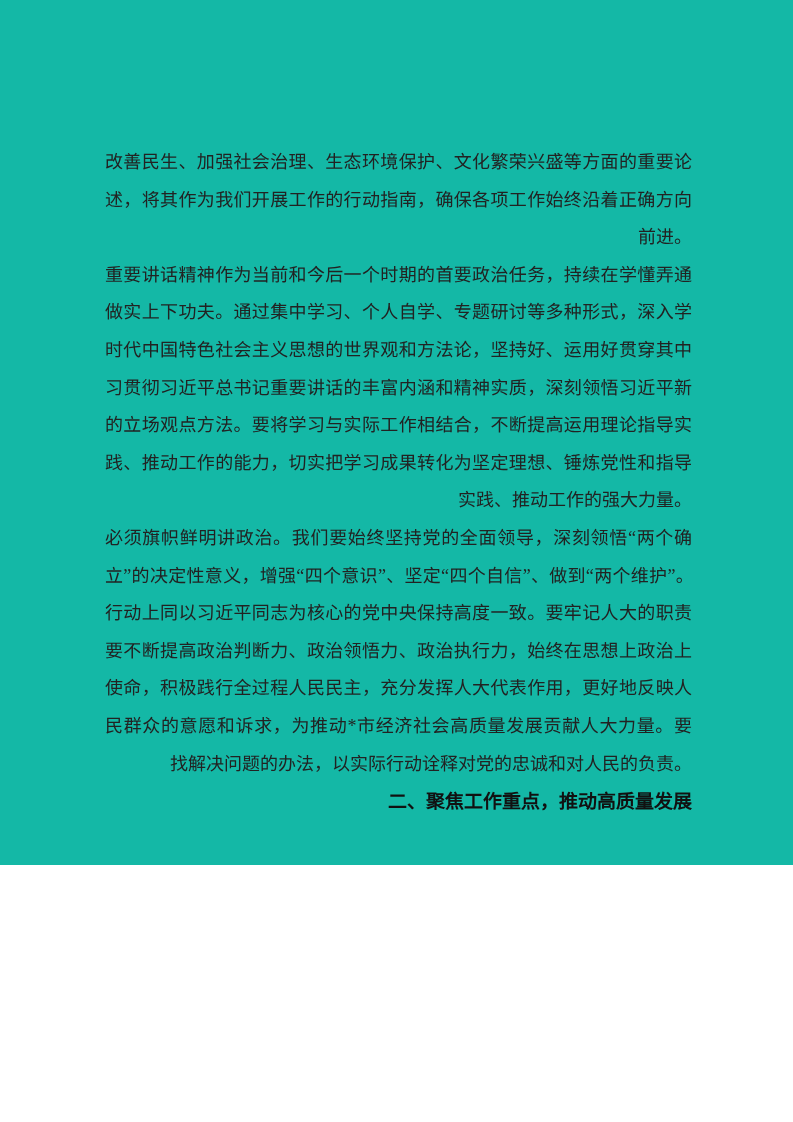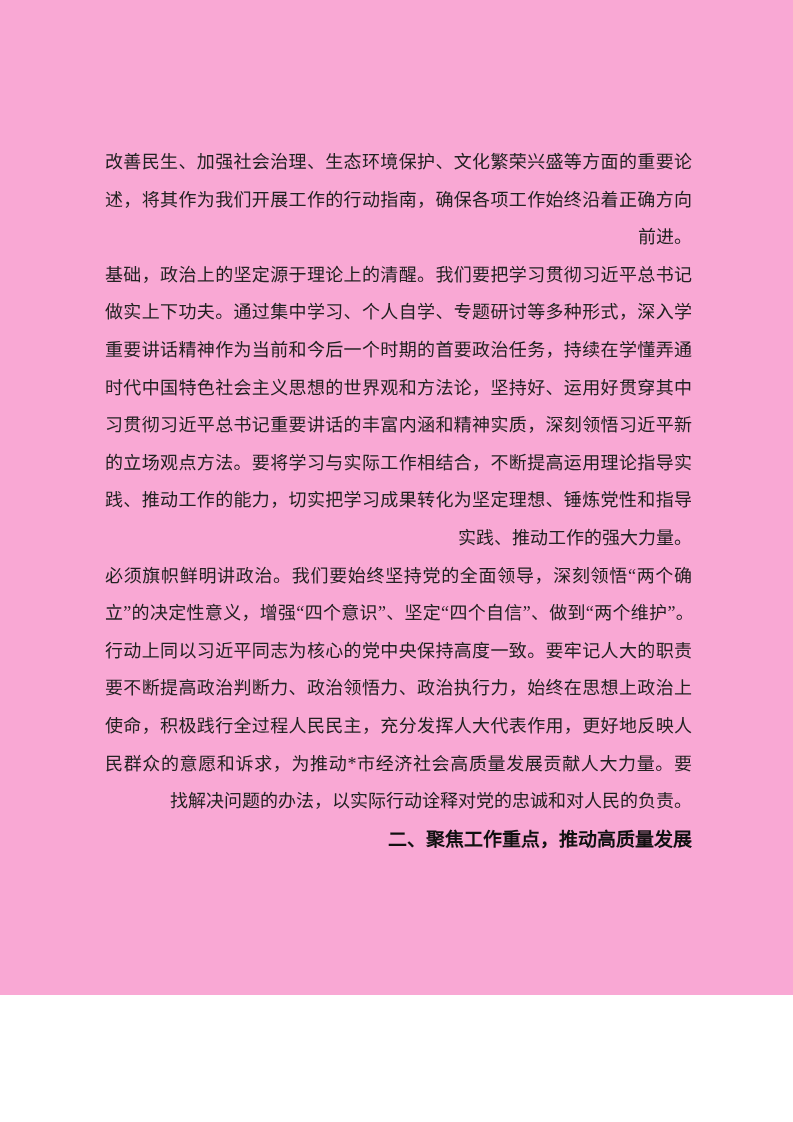--- a/index.html
+++ b/index.html
@@ -1,20 +1,20 @@
 <!DOCTYPE html>
 <html lang="zh-CN"><head>
 <meta charset="utf-8">
 <style>
   html, body { margin: 0; padding: 0; background: #ffffff; }
   .page {
     position: relative;
     width: 793px;
-    height: 995px;
-    background: #f9a8d4;
+    height: 865px;
+    background: #14b8a6;
     overflow: hidden;
   }
   .doc-body {
     position: absolute;
     left: 105px;
     top: 144px;
     width: 587px;
   }
   .line {
     height: 37.6px;
@@ -55,23 +55,22 @@
   }
 </style>
 </head>
 <body>
 
 <div class="page">
   <div class="doc-body">
       <div class="line j">改善民生、加强社会治理、生态环境保护、文化繁荣兴盛等方面的重要论</div>
       <div class="line j">述，将其作为我们开展工作的行动指南，确保各项工作始终沿着正确方向</div>
       <div class="line">前进。</div>
-      <div class="line j">基础，政治上的坚定源于理论上的清醒。我们要把学习贯彻习近平总书记</div>
+      <div class="line j">重要讲话精神作为当前和今后一个时期的首要政治任务，持续在学懂弄通</div>
       <div class="line j">做实上下功夫。通过集中学习、个人自学、专题研讨等多种形式，深入学</div>
-      <div class="line j">重要讲话精神作为当前和今后一个时期的首要政治任务，持续在学懂弄通</div>
       <div class="line j">时代中国特色社会主义思想的世界观和方法论，坚持好、运用好贯穿其中</div>
       <div class="line j">习贯彻习近平总书记重要讲话的丰富内涵和精神实质，深刻领悟习近平新</div>
       <div class="line j">的立场观点方法。要将学习与实际工作相结合，不断提高运用理论指导实</div>
       <div class="line j">践、推动工作的能力，切实把学习成果转化为坚定理想、锤炼党性和指导</div>
       <div class="line">实践、推动工作的强大力量。</div>
       <div class="line j">必须旗帜鲜明讲政治。我们要始终坚持党的全面领导，深刻领悟“两个确</div>
       <div class="line j" style="letter-spacing: -1.69px;">立”的决定性意义，增强“四个意识”、坚定“四个自信”、做到“两个维护”。</div>
       <div class="line j">行动上同以习近平同志为核心的党中央保持高度一致。要牢记人大的职责</div>
       <div class="line j">要不断提高政治判断力、政治领悟力、政治执行力，始终在思想上政治上</div>
       <div class="line j">使命，积极践行全过程人民民主，充分发挥人大代表作用，更好地反映人</div>

